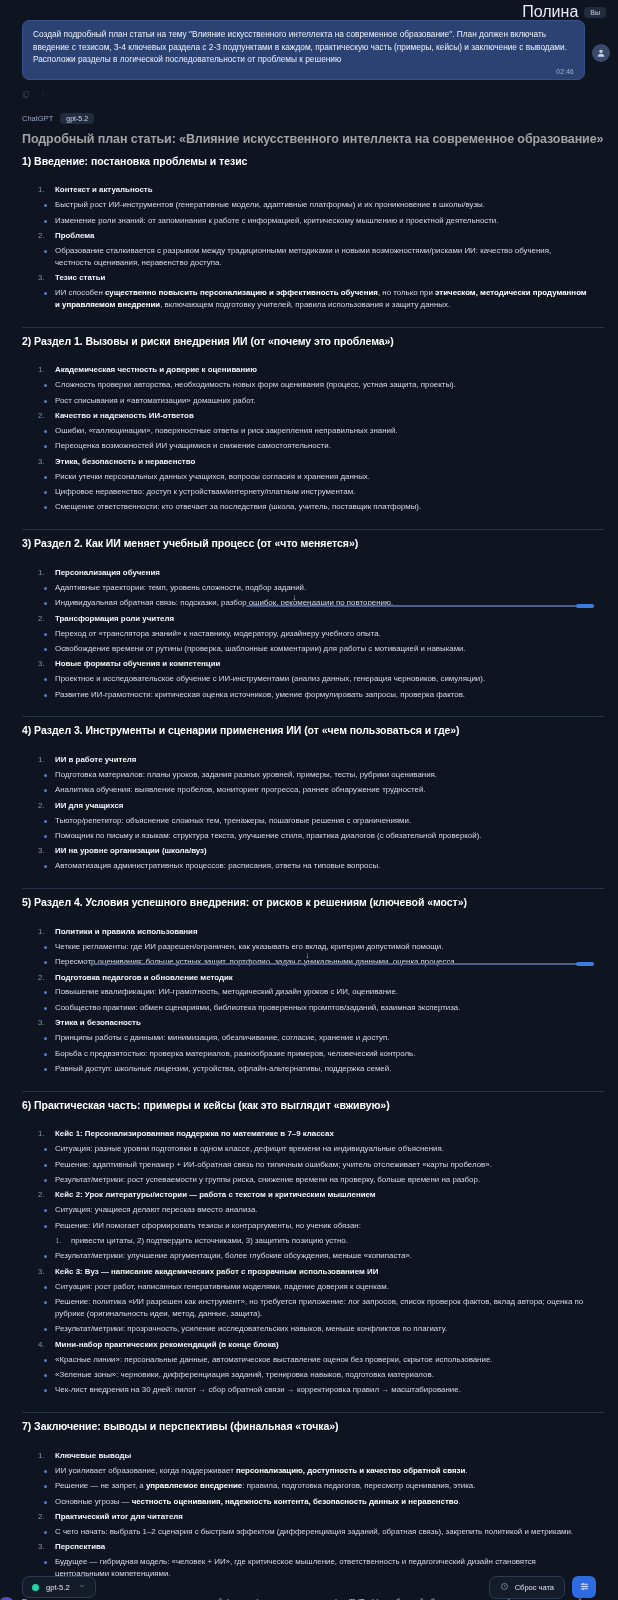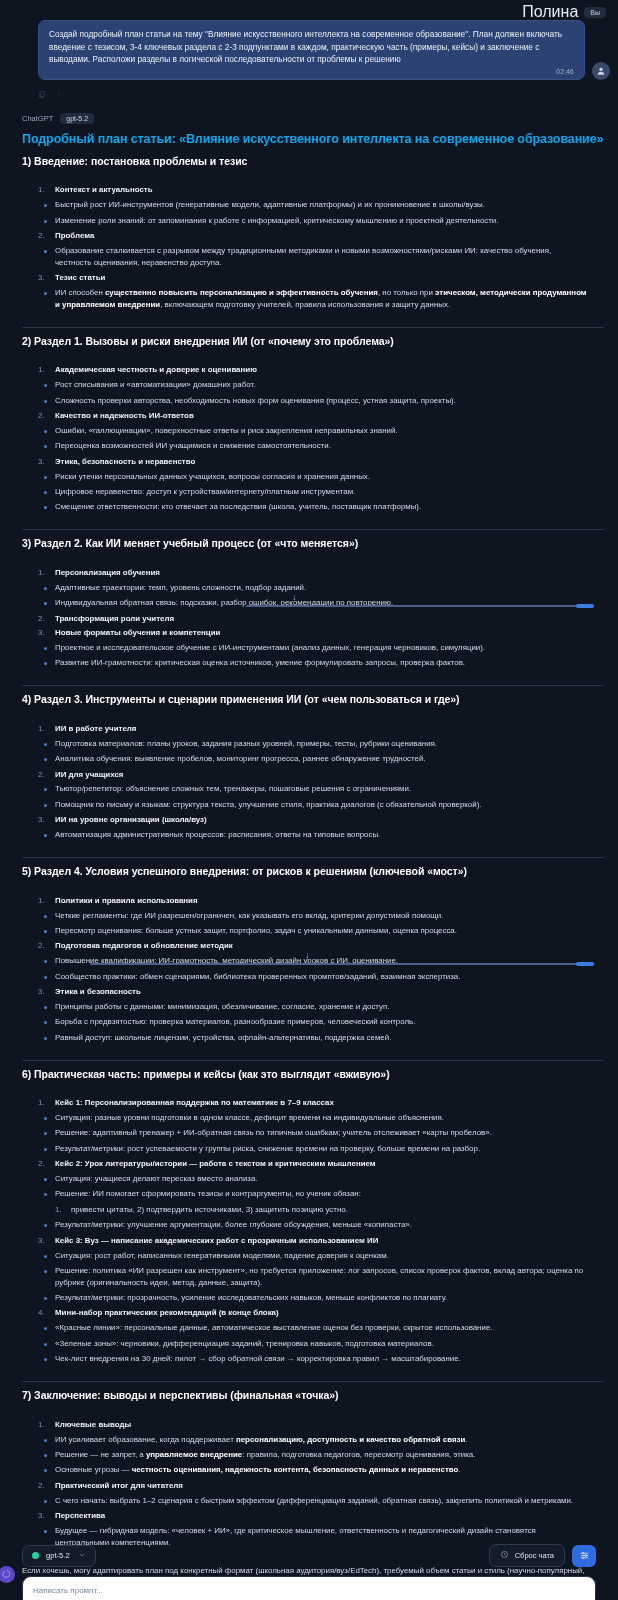--- a/index.html
+++ b/index.html
@@ -5,30 +5,30 @@
   * { box-sizing: border-box; margin: 0; padding: 0; }
   html, body {
     width: 618px;
     background: #0e1420;
     font-family: "Liberation Sans", "DejaVu Sans", sans-serif;
     color: #e8ecf4;
   }
   body { width: 618px; min-height: 1600px; position: relative; overflow-x: hidden; }
 
   
-  .user-block { padding: 4px 0 0 16px; }
+  .user-block { padding: 4px 0 0 0; }
   .user-meta {
     display: flex; justify-content: flex-end; align-items: center;
     gap: 6px; padding: 3px 12px 3px 0; height: 16px;
   }
   .you-badge {
     font-size: 7px; color: #c3cde0; background: #222c3f;
     border-radius: 4px; padding: 2px 6px; line-height: 1;
   }
-  .user-row { display: flex; align-items: flex-end; gap: 7px; padding: 0 8px 0 22px; }
+  .user-row { display: flex; align-items: flex-start; gap: 7px; padding: 0 8px 0 22px; }
   .user-bubble {
     flex: 1; background: #2b4272; border-radius: 7px;
     padding: 7px 10px 4px 10px; position: relative;
     border: 1px solid #365088;
   }
   .user-text { font-size: 8.3px; line-height: 1.52; color: #eef2fa; }
   .user-time {
     text-align: right; font-size: 6.5px; color: #a7b6d4;
     margin-top: 2px; letter-spacing: .3px;
   }
@@ -47,21 +47,21 @@
   .assistant-block { padding: 10px 14px 0 22px; }
   .assistant-head { display: flex; align-items: center; gap: 7px; margin-bottom: 7px; }
   .assistant-name { font-size: 7.5px; color: #9aa7bf; }
   .model-badge {
     font-size: 7px; background: #222c3f; color: #cbd5e8;
     border-radius: 4px; padding: 2px 6px; line-height: 1;
   }
 
   h1.doc-title {
     font-size: 12.5px; font-weight: 700; line-height: 1.34;
-    color: #0ea5e9; margin-bottom: 7px; letter-spacing: -.1px;
+    color: #a3a3a3; margin-bottom: 7px; letter-spacing: -.1px;
   }
   h2.sec-title {
     font-size: 10.5px; font-weight: 700; color: #ffffff;
     margin: 7px 0 5px 0; line-height: 1.3; letter-spacing: -.05px;
   }
   .divider { height: 1px; background: #2a3447; margin: 8px 0 0 0; }
 
   ol.num { list-style: none; counter-reset: it; margin: 16px; padding: 0; }
   ol.num > li.num-item {
     counter-increment: it; position: relative;
@@ -227,22 +227,22 @@
         <li class="num-item">Тезис статьи</li>
         <ul class="bul">
           <li class="bul-item">ИИ способен <b>существенно повысить персонализацию и эффективность обучения</b>, но только при <b>этическом, методически продуманном и управляемом внедрении</b>, включающем подготовку учителей, правила использования и защиту данных.</li>
         </ul>
       </ol>
       <div class="divider"></div>
       <h2 class="sec-title">2) Раздел 1. Вызовы и риски внедрения ИИ (от «почему это проблема»)</h2>
       <ol class="num">
         <li class="num-item">Академическая честность и доверие к оцениванию</li>
         <ul class="bul">
+          <li class="bul-item">Сложность проверки авторства, необходимость новых форм оценивания (процесс, устная защита, проекты).</li>
           <li class="bul-item">Рост списывания и «автоматизации» домашних работ.</li>
-          <li class="bul-item">Сложность проверки авторства, необходимость новых форм оценивания (процесс, устная защита, проекты).</li>
         </ul>
         <li class="num-item">Качество и надежность ИИ-ответов</li>
         <ul class="bul">
           <li class="bul-item">Ошибки, «галлюцинации», поверхностные ответы и риск закрепления неправильных знаний.</li>
           <li class="bul-item">Переоценка возможностей ИИ учащимися и снижение самостоятельности.</li>
         </ul>
         <li class="num-item">Этика, безопасность и неравенство</li>
         <ul class="bul">
           <li class="bul-item">Риски утечки персональных данных учащихся, вопросы согласия и хранения данных.</li>
           <li class="bul-item">Цифровое неравенство: доступ к устройствам/интернету/платным инструментам.</li>
@@ -251,20 +251,24 @@
       </ol>
       <div class="divider"></div>
       <h2 class="sec-title">3) Раздел 2. Как ИИ меняет учебный процесс (от «что меняется»)</h2>
       <ol class="num">
         <li class="num-item">Персонализация обучения</li>
         <ul class="bul">
           <li class="bul-item">Адаптивные траектории: темп, уровень сложности, подбор заданий.</li>
           <li class="bul-item">Индивидуальная обратная связь: подсказки, разбор ошибок, рекомендации по повторению.</li>
         </ul>
         <li class="num-item">Трансформация роли учителя</li>
+        <ul class="bul">
+          <li class="bul-item">Переход от «транслятора знаний» к наставнику, модератору, дизайнеру учебного опыта.</li>
+          <li class="bul-item">Освобождение времени от рутины (проверка, шаблонные комментарии) для работы с мотивацией и навыками.</li>
+        </ul>
         <li class="num-item">Новые форматы обучения и компетенции</li>
         <ul class="bul">
           <li class="bul-item">Проектное и исследовательское обучение с ИИ-инструментами (анализ данных, генерация черновиков, симуляции).</li>
           <li class="bul-item">Развитие ИИ-грамотности: критическая оценка источников, умение формулировать запросы, проверка фактов.</li>
         </ul>
       </ol>
       <div class="divider"></div>
       <h2 class="sec-title">4) Раздел 3. Инструменты и сценарии применения ИИ (от «чем пользоваться и где»)</h2>
       <ol class="num">
         <li class="num-item">ИИ в работе учителя</li>

